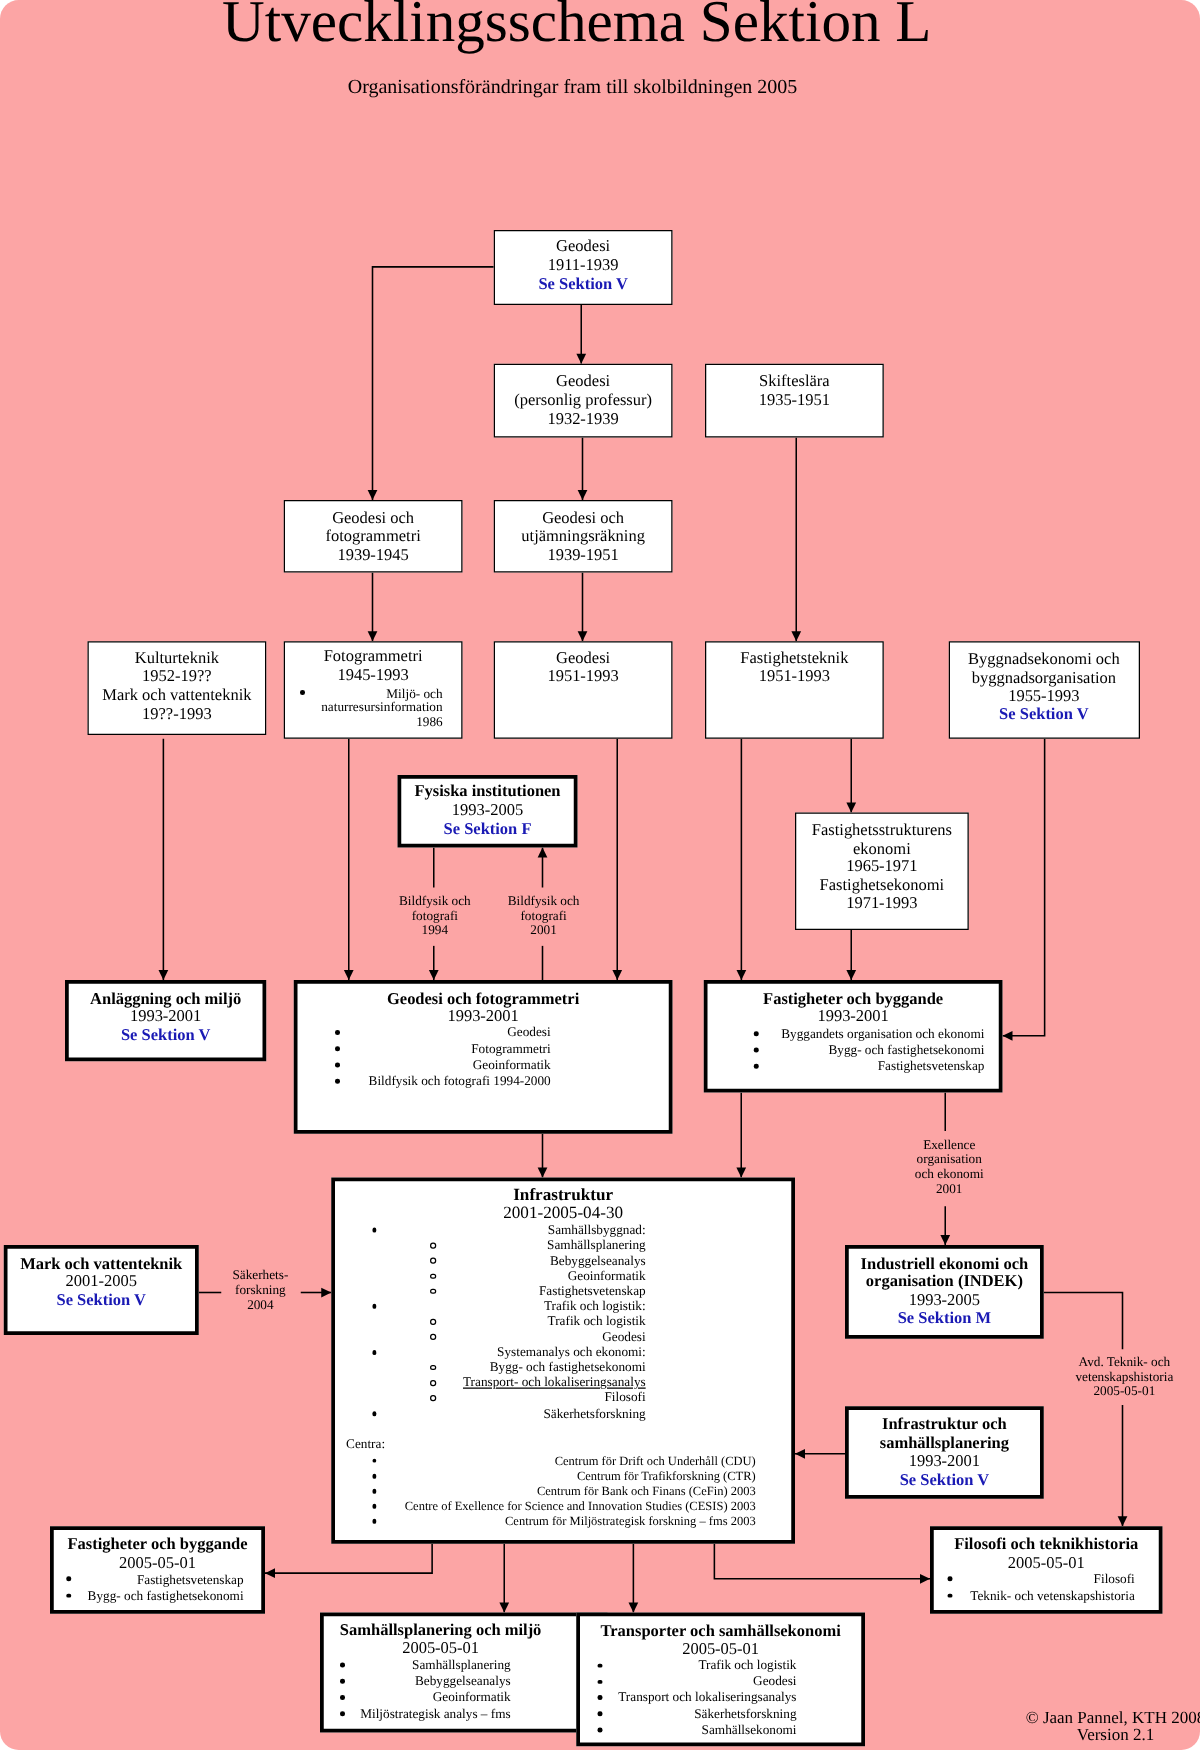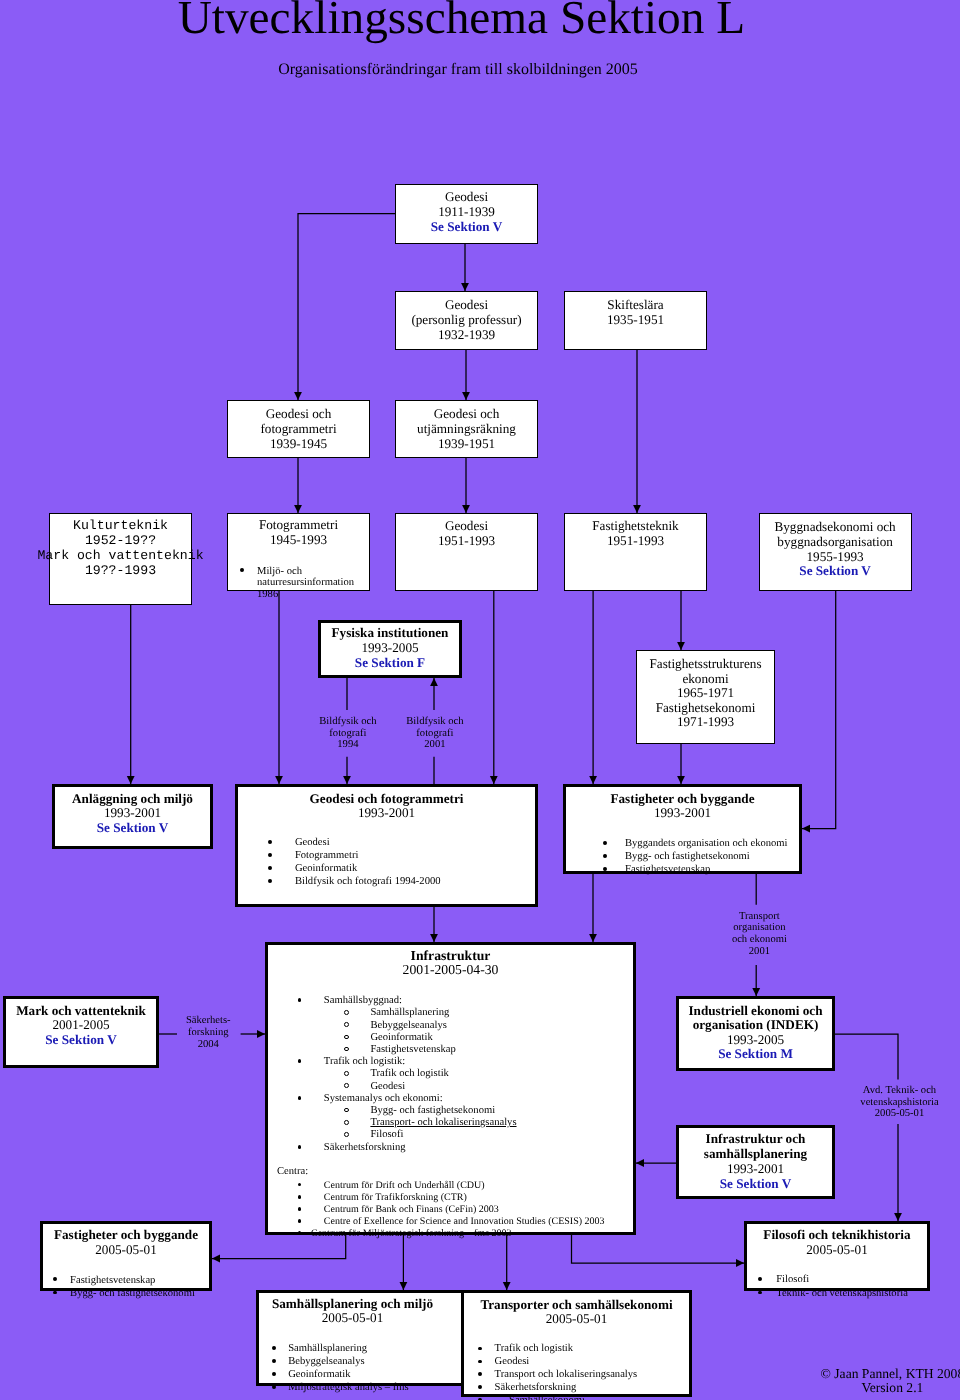--- a/index.html
+++ b/index.html
@@ -1,30 +1,30 @@
 <!DOCTYPE html>
 <html lang="sv"><head>
 <meta charset="utf-8">
 <title>Utvecklingsschema Sektion L</title>
 <style>
 html,body{margin:0;padding:0;}
 body{width:960px;height:1400px;background:#fff;overflow:hidden;
      font-family:"Liberation Serif",serif;color:#000;
      -webkit-font-smoothing:antialiased;text-rendering:geometricPrecision;}
-#page{position:relative;width:960px;height:1400px;background:#8b5cf6;}
+#page{position:relative;width:960px;height:1400px;background:#fca5a5;border-radius:15px;}
 #connectors{position:absolute;left:0;top:0;width:960px;height:1400px;}
 .title{position:absolute;width:960px;text-align:center;}
 .subtitle{position:absolute;width:960px;text-align:center;}
 .node{position:absolute;box-sizing:border-box;border:1px solid #000;background:#fff;}
 .node.thick{border-width:3px;}
 .ttxt{position:absolute;width:960px;text-align:center;}
 .tl{display:block;white-space:nowrap;}
 .tl.b{font-weight:bold;}
 .tl.blue{font-weight:bold;color:#1a1ab4;}
-.blist{position:absolute;text-align:left;margin-top:16px;}
+.blist{position:absolute;text-align:right;}
 .bi,.grp,.sub{position:relative;white-space:nowrap;}
 .bi>.dot,.grp>.dot{position:absolute;border-radius:50%;background:#000;}
 .sub>.odot{position:absolute;border-radius:50%;border:0.9px solid #000;box-sizing:border-box;}
 .bi>.tx,.grp>.tx,.sub>.tx{display:block;white-space:nowrap;}
 .elbl{position:absolute;text-align:center;white-space:nowrap;}
 .credit{position:absolute;text-align:center;white-space:nowrap;}
 </style>
 </head>
 <body>
 
@@ -118,21 +118,21 @@
         <span class="tl">1939-1945</span>
       </div>
 </div>
 <div class="node" style="left:395px;top:400px;width:143px;height:58px;">
   <div class="ttxt" style="left:-409.5px;top:5.095px;font-size:13.2px;line-height:15.1px;">
         <span class="tl">Geodesi och</span>
         <span class="tl">utjämningsräkning</span>
         <span class="tl">1939-1951</span>
       </div>
 </div>
-<div class="node" style="left:49px;top:513px;width:143px;height:92px;font-family:Liberation Mono, monospace;">
+<div class="node" style="left:70px;top:513px;width:143px;height:75px;">
   <div class="ttxt" style="left:-409.5px;top:4.345px;font-size:13.2px;line-height:15px;">
         <span class="tl">Kulturteknik</span>
         <span class="tl">1952-19??</span>
         <span class="tl">Mark och vattenteknik</span>
         <span class="tl">19??-1993</span>
       </div>
 </div>
 <div class="node" style="left:227px;top:513px;width:143px;height:78px;">
   <div class="ttxt" style="left:-409.5px;top:4.245px;font-size:13.2px;line-height:14.8px;">
         <span class="tl">Fotogrammetri</span>
@@ -438,21 +438,21 @@
       <span class="tl">Bildfysik och</span>
       <span class="tl">fotografi</span>
       <span class="tl">2001</span>
     </div>
 <div class="elbl" style="left:108.3px;top:1015.35px;width:200px;font-size:10.6px;line-height:11.75px;">
       <span class="tl">Säkerhets-</span>
       <span class="tl">forskning</span>
       <span class="tl">2004</span>
     </div>
 <div class="elbl" style="left:659.4px;top:910.572px;width:200px;font-size:10.6px;line-height:11.7px;">
-      <span class="tl">Transport</span>
+      <span class="tl">Exellence</span>
       <span class="tl">organisation</span>
       <span class="tl">och ekonomi</span>
       <span class="tl">2001</span>
     </div>
 <div class="elbl" style="left:799.5px;top:1085.37px;width:200px;font-size:10.6px;line-height:11.3px;">
       <span class="tl">Avd. Teknik- och</span>
       <span class="tl">vetenskapshistoria</span>
       <span class="tl">2005-05-01</span>
     </div>
 

